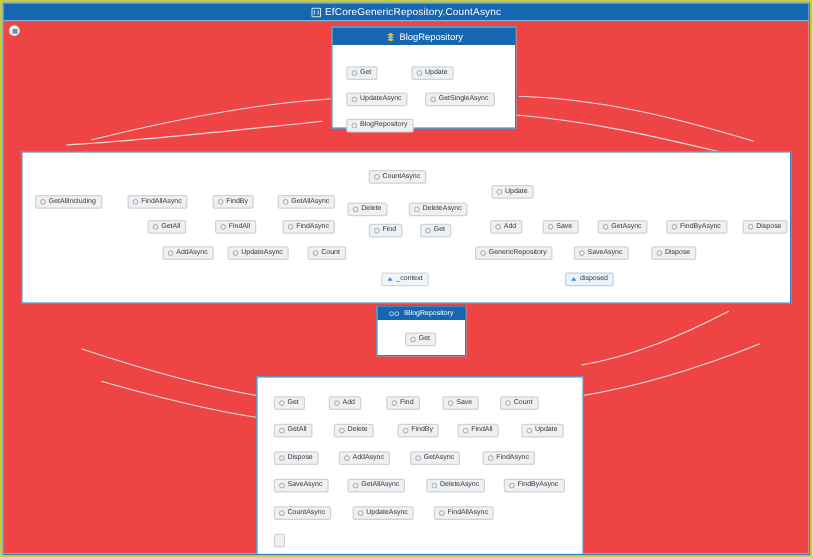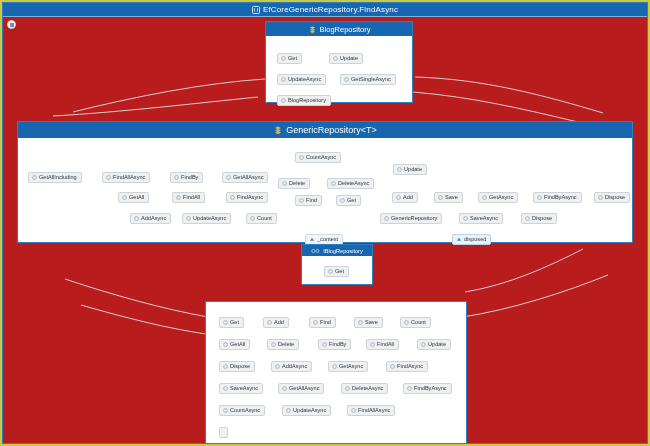--- a/index.html
+++ b/index.html
@@ -40,21 +40,21 @@
     color: #ffffff;
     font-size: 8px;
     letter-spacing: .15px;
     white-space: nowrap;
     font-weight: 400;
   }
   
   #canvas {
     position: absolute; left: 0; top: 13px;
     width: 644px; height: 427px;
-    background: #b91c1c;
+    background: #ef4444;
     border-top: 1px solid #7fb3da;
   }
   #edges { position: absolute; left: 0; top: 0; width: 644px; height: 427px; }
   #nodes { position: absolute; left: 0; top: 0; width: 644px; height: 427px; }
 
   
   #corner-gizmo {
     position: absolute; left: 4px; top: 3px;
     width: 9px; height: 9px;
     border: 1px solid #b9cfdf;
@@ -127,21 +127,21 @@
 <div id="app">
   <div id="window">
 
     <div id="titlebar">
       <span class="tb-icon">
         <svg width="8" height="8" viewBox="0 0 8 8">
           <rect x="0.5" y="0.5" width="7" height="7" rx="1" fill="none" stroke="#cfe3f5" stroke-width="1"></rect>
           <path d="M2.5 2.2 L2.5 5.8 M5.5 2.2 L5.5 5.8" stroke="#cfe3f5" stroke-width="0.8"></path>
         </svg>
       </span>
-      <span id="title-text">EfCoreGenericRepository.FindAsync</span>
+      <span id="title-text">EfCoreGenericRepository.CountAsync</span>
     </div>
 
     <div id="canvas">
 
       <div id="corner-gizmo">
           <i></i>
         </div>
 
       <svg id="edges" viewBox="0 0 644 427">
         <defs>
@@ -254,30 +254,20 @@
                 <svg width="5" height="5" viewBox="0 0 6 6">
                     <circle cx="3" cy="3" r="2.3" fill="none" stroke="#9aa4ad" stroke-width="0.9"></circle>
                   </svg>
               </span>
               <span>BlogRepository</span>
             </span>
           </div>
         </div>
 
         <div class="node big" style="left:14px; top:104px; width:616px; height:122px;">
-          <div class="node-header">
-            <span class="hdr-icon">
-              <svg width="10" height="10" viewBox="0 0 10 10">
-                <path d="M2 3 L5 1.4 L8 3 L5 4.6 z" fill="#f2b233"></path>
-                <path d="M2 5.4 L5 3.8 L8 5.4 L5 7 z" fill="#6fc3e8"></path>
-                <path d="M2 7.6 L5 6 L8 7.6 L5 9.2 z" fill="#f2b233"></path>
-              </svg>
-            </span>
-            <span>GenericRepository&lt;T&gt;</span>
-          </div>
           <div class="node-body">
 
             <span class="member" style="left:10px; top:34px;">
               <span class="m-icon">
                   <svg width="5" height="5" viewBox="0 0 6 6">
                     <circle cx="3" cy="3" r="2.3" fill="none" stroke="#9aa4ad" stroke-width="0.9"></circle>
                   </svg>
                 </span>
               <span>GetAllIncluding</span>
             </span>

